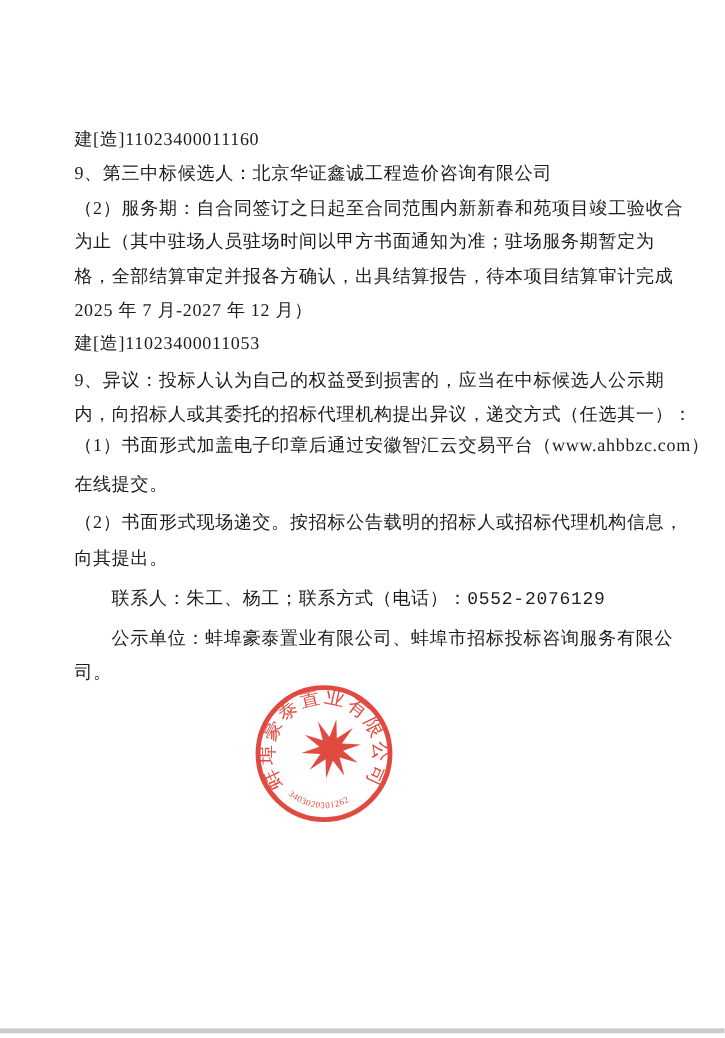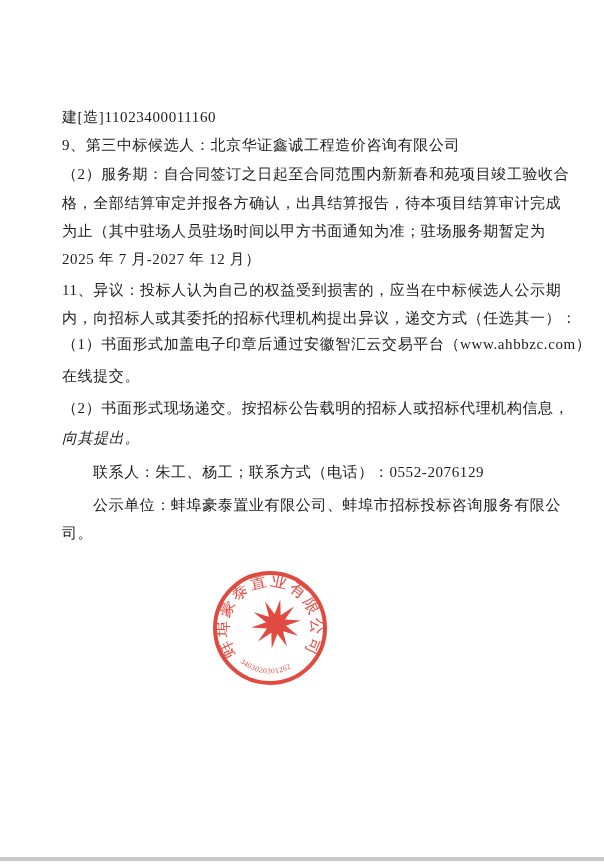--- a/index.html
+++ b/index.html
@@ -14,45 +14,46 @@
     position:absolute;left:62px;top:75px;width:479px;color:#1c1c1c;
     font-size:15px;
     margin-top:28px;
   }
   .ln{
     margin:0;height:28px;line-height:28px;letter-spacing:0.6px;
     white-space:nowrap;box-sizing:border-box;
   }
   .j{ text-align:justify; text-align-last:justify; }
   .indent{ padding-left:31px; }
-  .g1{margin-top:1px;} .g2{margin-top:2px;font-style:italic;} .g3{margin-top:3px;}
-  .g4{margin-top:4px;} .g5{margin-top:5px;} .g6{margin-top:6px;}
+  .g1{margin-top:1px;} .g2{margin-top:2px;} .g3{margin-top:3px;}
+  .g4{margin-top:4px;} .g5{margin-top:5px;} .g6{margin-top:6px;font-family:Liberation Mono, monospace;}
   .gneg2{margin-top:-2px;}
   .seal{
     position:absolute;left:200px;top:558px;width:140px;height:140px;
     mix-blend-mode:multiply;opacity:0.88;
   }
   .seal text{ font-family:"Liberation Serif","DejaVu Serif",serif; }
   .page-edge{
     position:absolute;left:0;top:857px;width:604px;height:4px;
   }
 </style>
 </head>
 <body>
 
 <div class="page">
 
   <div class="body-text" style="color: rgb(28, 28, 28);">
     <p class="ln">建[造]11023400011160</p>
     <p class="ln">9、第三中标候选人：北京华证鑫诚工程造价咨询有限公司</p>
     <p class="ln j g1">（2）服务期：自合同签订之日起至合同范围内新新春和苑项目竣工验收合</p>
+    <p class="ln j">为止（其中驻场人员驻场时间以甲方书面通知为准；驻场服务期暂定为</p>
     <p class="ln j g1">格，全部结算审定并报各方确认，出具结算报告，待本项目结算审计完成</p>
-    <p class="ln j">为止（其中驻场人员驻场时间以甲方书面通知为准；驻场服务期暂定为</p>
     <p class="ln">2025 年 7 月-2027 年 12 月）</p>
-    <p class="ln j g3">11、异议：投标人认为自己的权益受到损害的，应当在中标候选人公示期</p>
+    <p class="ln">建[造]11023400011053</p>
+    <p class="ln j g3">9、异议：投标人认为自己的权益受到损害的，应当在中标候选人公示期</p>
     <p class="ln j">内，向招标人或其委托的招标代理机构提出异议，递交方式（任选其一）：</p>
     <p class="ln j gneg2">（1）书面形式加盖电子印章后通过安徽智汇云交易平台（www.ahbbzc.com）</p>
     <p class="ln g4">在线提交。</p>
     <p class="ln j g4">（2）书面形式现场递交。按招标公告载明的招标人或招标代理机构信息，</p>
     <p class="ln g2">向其提出。</p>
     <p class="ln indent g6">联系人：朱工、杨工；联系方式（电话）：0552-2076129</p>
     <p class="ln j indent g5">公示单位：蚌埠豪泰置业有限公司、蚌埠市招标投标咨询服务有限公</p>
     <p class="ln">司。</p>
   </div>
 

